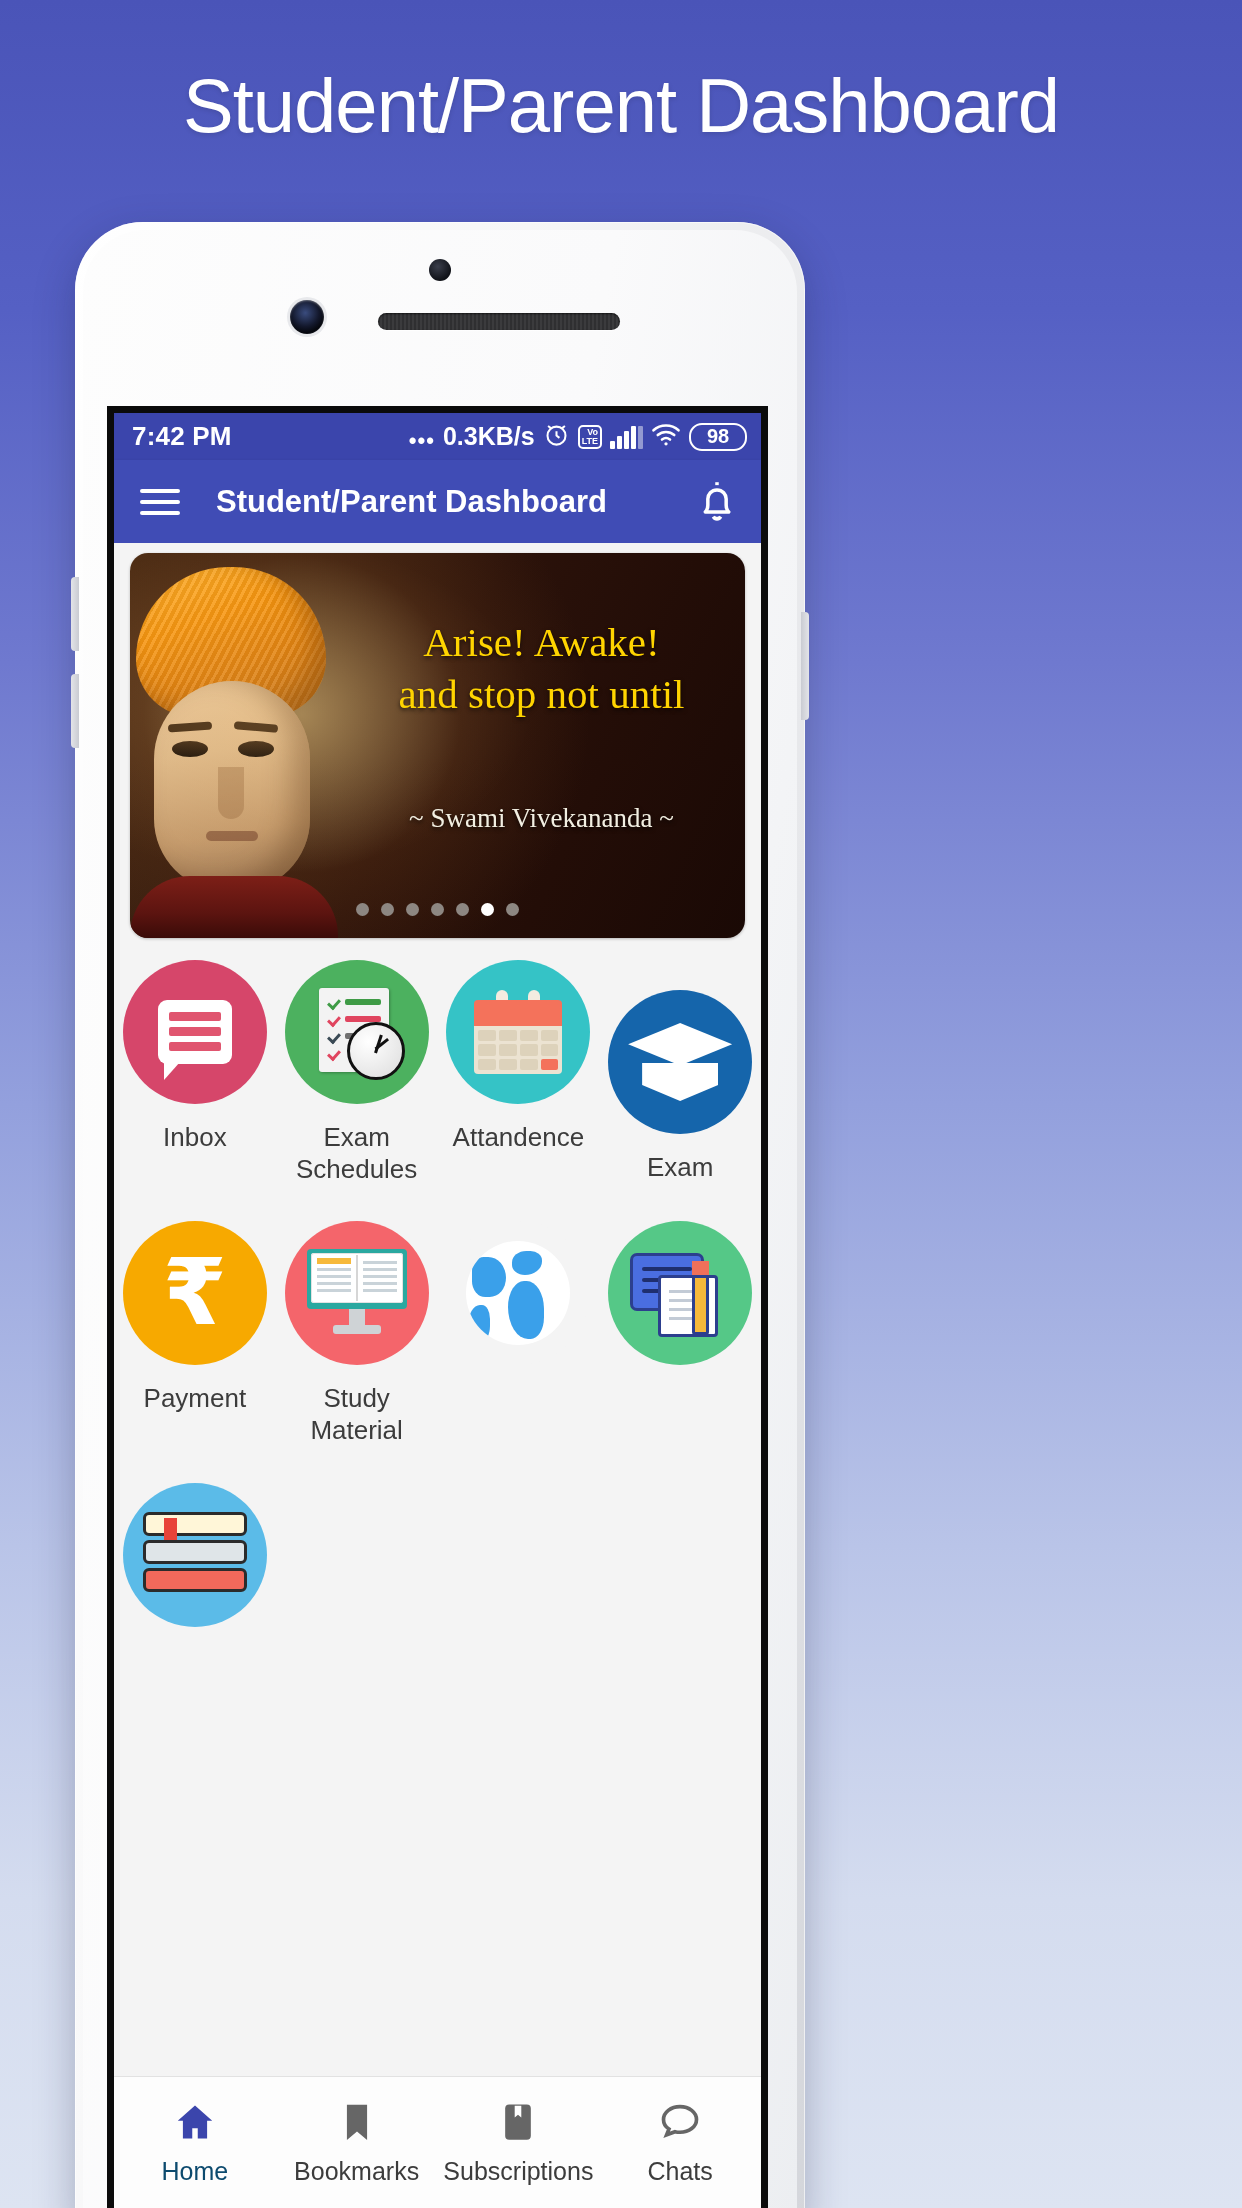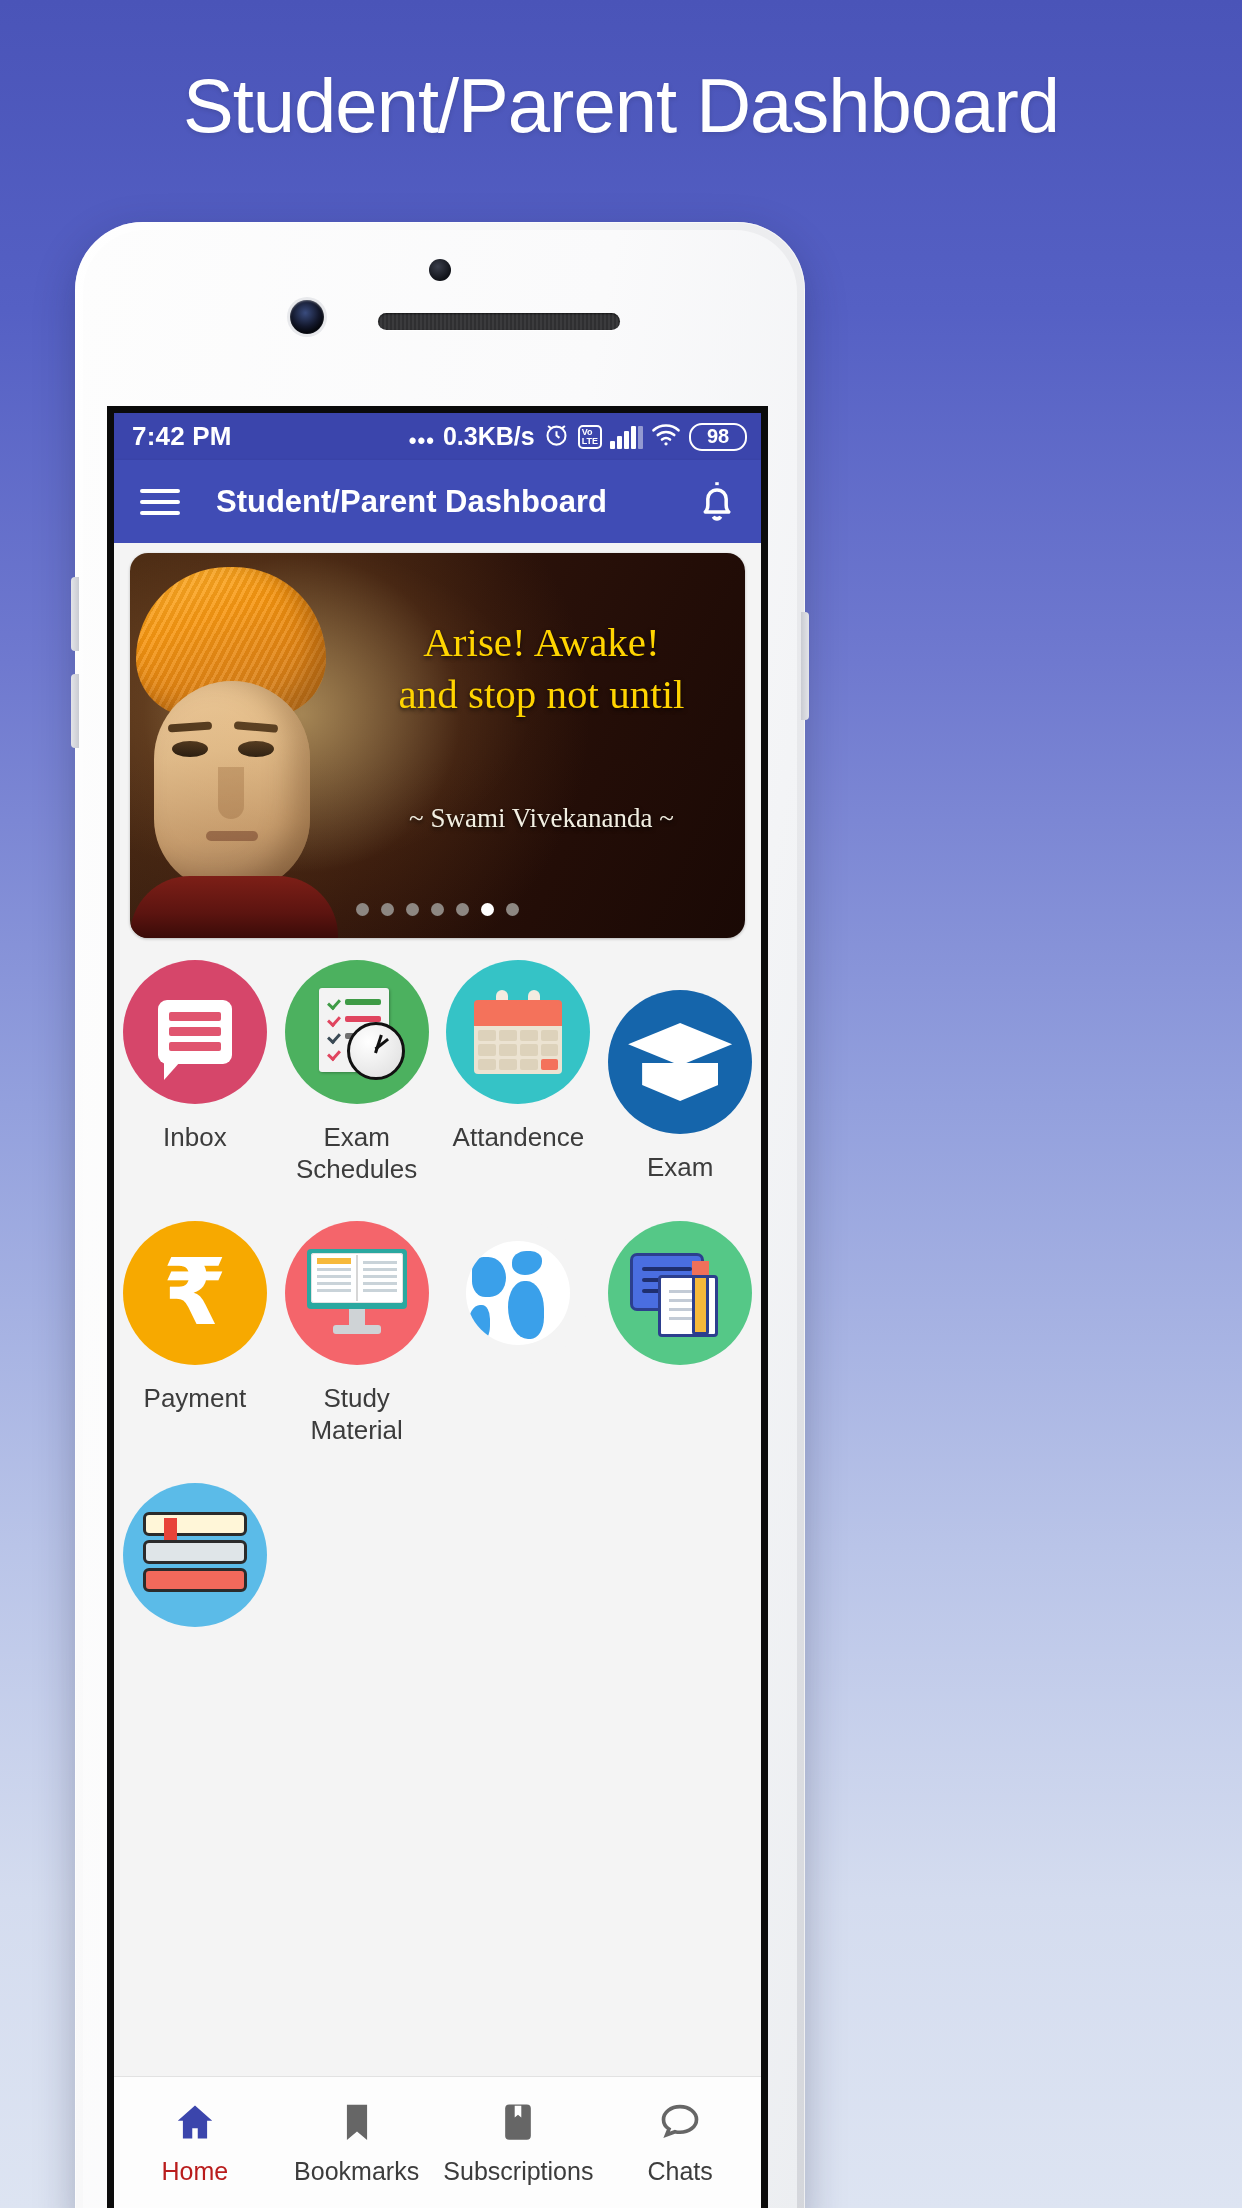--- a/index.html
+++ b/index.html
@@ -79,21 +79,21 @@
     display:flex; align-items:center; justify-content:space-between;
     padding:0 14px 0 18px; color:#fff;
   }
   .sb-time{ font-size:26px; font-weight:700; letter-spacing:.2px; }
   .sb-right{ display:flex; align-items:center; gap:8px; }
   .sb-dots{ letter-spacing:1px; font-size:22px; font-weight:700; line-height:1; position:relative; top:4px;}
   .sb-net{ font-size:25px; font-weight:700; }
   .ico{ display:inline-block; }
   .volte{
     border:2px solid #fff; border-radius:5px; padding:1px 2px;
-    font-size:9px; line-height:9px; font-weight:700; text-align:left;
+    font-size:9px; line-height:9px; font-weight:700; text-align:right;
   }
   .bars{ display:flex; align-items:flex-end; gap:2px; height:24px; }
   .bars i{ display:block; width:5px; background:#fff; border-radius:1px; }
   .bars i:nth-child(1){height:8px}
   .bars i:nth-child(2){height:13px}
   .bars i:nth-child(3){height:18px}
   .bars i:nth-child(4){height:23px}
   .bars i:nth-child(5){height:23px;opacity:.45}
   .batt{
     border:2px solid #ffffff; border-radius:13px;
@@ -332,21 +332,21 @@
   
   .bottomnav{
     position:absolute; left:0; bottom:0; width:647px; height:132px;
     background:#fdfdfd; border-top:1px solid #e2e2e2;
     display:grid; grid-template-columns:repeat(4,1fr); align-items:center;
   }
   .nav-item{ display:flex; flex-direction:column; align-items:center; gap:13px; }
   .nav-ic{ width:44px; height:44px; display:flex; align-items:center; justify-content:center; }
   .nav-ic svg{ width:100%; height:100%; }
   .nav-label{ font-size:25px; color:#3c3c3c; }
-  .nav-item.active .nav-label{ color:#b91c1c; }
+  .nav-item.active .nav-label{ color:#0c4a6e; }
 </style>
 </head>
 <body>
 
 <div class="page-title">Student/Parent Dashboard</div>
 
 <div class="phone">
   <div class="phone-inner-edge"></div>
   <div class="btn-side btn-vol-up"></div>
   <div class="btn-side btn-vol-dn"></div>

